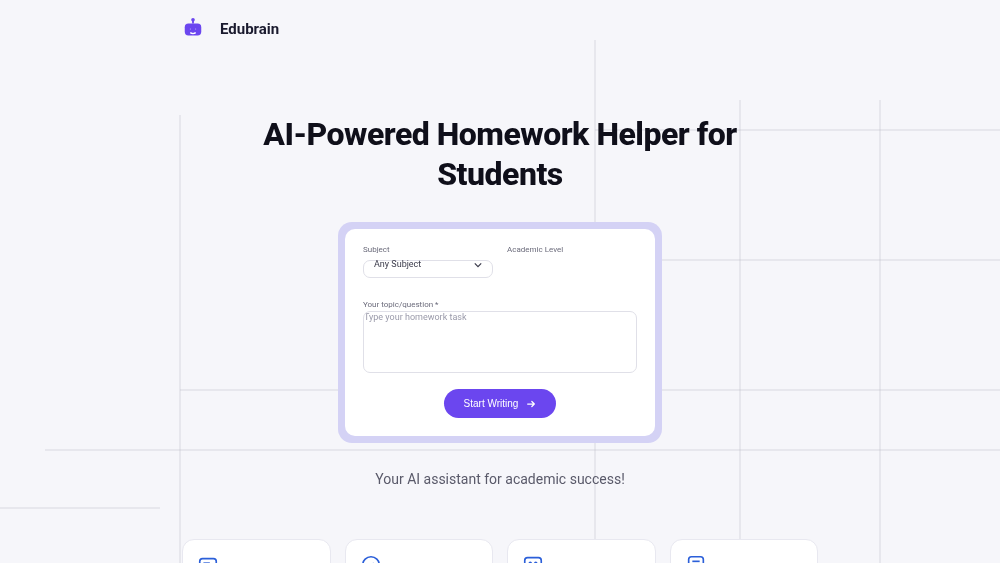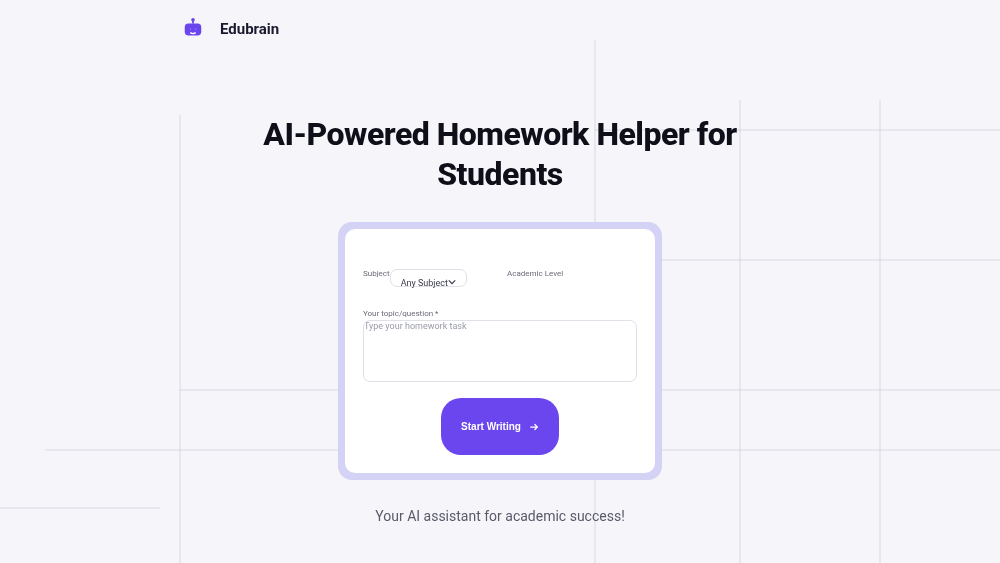--- a/index.html
+++ b/index.html
@@ -73,34 +73,33 @@
       border-radius: 10px;
       padding: 16px 18px 18px;
     }
     .form-row {
       display: flex;
       gap: 14px;
     }
     .form-group {
       flex: 1;
       display: flex;
-      flex-direction: row;
-      margin-top: 24px;
+      flex-direction: column;
     }
     .form-label {
       font-size: 8px;
       color: #6b6b7b;
       margin-bottom: 6px;
     }
     .select-box {
       border: 1px solid #e0e0e8;
       border-radius: 7px;
       padding: 8px 10px;
       display: flex;
-      align-items: flex-start;
+      align-items: flex-end;
       justify-content: space-between;
       background: #fff;
       cursor: pointer;
       height: 14px;
     }
     .select-text {
       font-size: 9px;
       color: #3a3a4a;
     }
     .chevron {
@@ -129,23 +128,23 @@
     .submit-wrap {
       display: flex;
       justify-content: center;
       margin-top: 12px;
     }
     .submit-btn {
       background: #6b46ef;
       color: #fff;
       border: none;
       border-radius: 20px;
-      padding: 23px 20px;
+      padding: 9px 20px;
       font-size: 10px;
-      font-weight: 700;
+      font-weight: 400;
       display: flex;
       align-items: center;
       gap: 8px;
       cursor: pointer;
     }
     .arrow-icon {
       width: 10px;
       height: 10px;
       display: flex;
       align-items: center;

